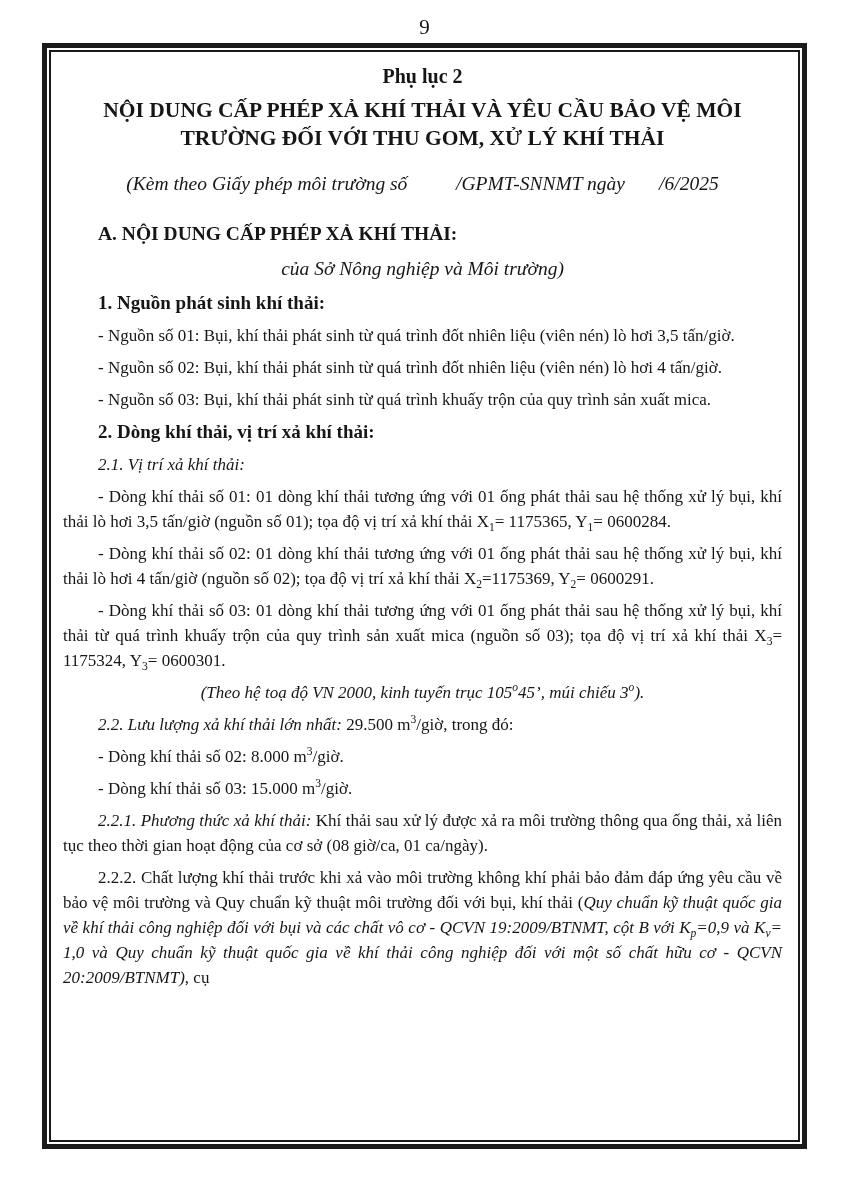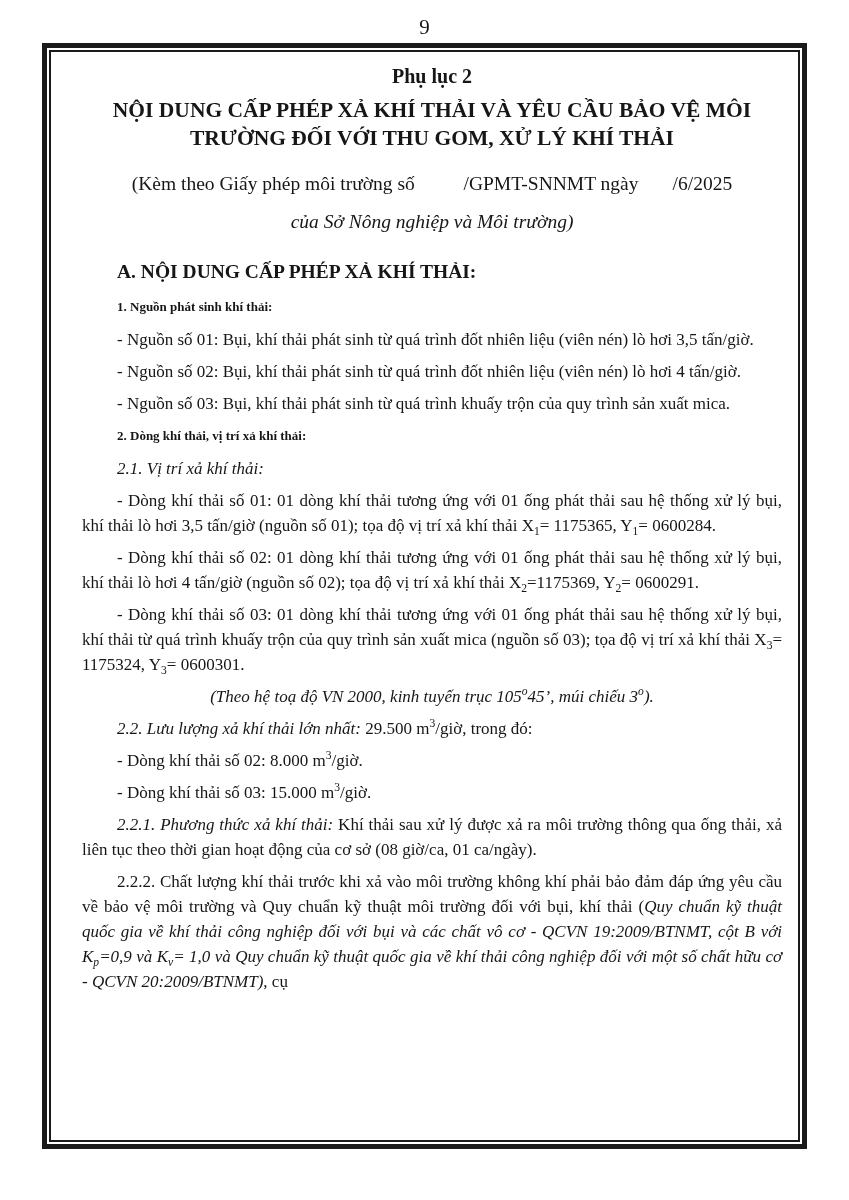--- a/index.html
+++ b/index.html
@@ -25,21 +25,21 @@
     margin: 3px auto 0 auto;
     box-sizing: border-box;
     border: 5px solid #1a1a1a;
     padding: 2px;
     background: #ffffff;
   }
   .box-inner {
     box-sizing: border-box;
     border: 2px solid #1a1a1a;
     min-height: 1092px;
-    padding: 12px 16px 16px 31px;
+    padding: 12px 16px 16px 12px;
   }
   .blk {
     margin: 0 0 7px 0;
     font-size: 17px;
     line-height: 25px;
   }
   .appendix {
     text-align: center;
     font-weight: bold;
     font-size: 20px;
@@ -47,41 +47,42 @@
   }
   .title {
     text-align: center;
     font-weight: bold;
     font-size: 21.5px;
     line-height: 28px;
     margin-bottom: 19px;
   }
   .subtitle {
     text-align: center;
+    font-style: italic;
     font-size: 19.5px;
     line-height: 26px;
-    margin-bottom: 12px;
+    margin-bottom: 4px;
   }
   .subtitle2 {
     text-align: center;
     font-style: italic;
     font-size: 19.5px;
     line-height: 26px;
     margin-bottom: 8px;
   }
   .h-a {
     font-weight: bold;
     font-size: 19.5px;
     text-indent: 35px;
     margin-top: 24px;
     margin-bottom: 10px;
   }
   .h-num {
     font-weight: bold;
-    font-size: 13px;
+    font-size: 19px;
     text-indent: 35px;
     margin-bottom: 8px;
   }
   .bodyp {
     text-align: justify;
     text-indent: 35px;
     margin-bottom: 7px;
   }
   .italp {
     font-style: italic;
@@ -104,22 +105,22 @@
 <body>
 
 <div class="page-number">9</div>
 
 <div class="box-outer">
   <div class="box-inner">
 
   <p class="blk appendix"><span>Phụ lục 2</span></p>
       <p class="blk title"><span>NỘI DUNG CẤP PHÉP XẢ KHÍ THẢI VÀ YÊU CẦU BẢO VỆ MÔI TRƯỜNG ĐỐI VỚI THU GOM, XỬ LÝ KHÍ THẢI</span></p>
       <p class="blk subtitle"><span>(Kèm theo Giấy phép môi trường số&nbsp;&nbsp;&nbsp;&nbsp;&nbsp;&nbsp;&nbsp;&nbsp;&nbsp;&nbsp;/GPMT-SNNMT ngày&nbsp;&nbsp;&nbsp;&nbsp;&nbsp;&nbsp;&nbsp;/6/2025</span></p>
+      <p class="blk h-a"><span>A. NỘI DUNG CẤP PHÉP XẢ KHÍ THẢI:</span></p>
       <p class="blk subtitle2"><span>của Sở Nông nghiệp và Môi trường)</span></p>
-      <p class="blk h-a"><span>A. NỘI DUNG CẤP PHÉP XẢ KHÍ THẢI:</span></p>
       <p class="blk h-num"><span>1. Nguồn phát sinh khí thải:</span></p>
       <p class="blk bodyp"><span>- Nguồn số 01: Bụi, khí thải phát sinh từ quá trình đốt nhiên liệu (viên nén) lò hơi 3,5 tấn/giờ.</span></p>
       <p class="blk bodyp"><span>- Nguồn số 02: Bụi, khí thải phát sinh từ quá trình đốt nhiên liệu (viên nén) lò hơi 4 tấn/giờ.</span></p>
       <p class="blk bodyp"><span>- Nguồn số 03: Bụi, khí thải phát sinh từ quá trình khuấy trộn của quy trình sản xuất mica.</span></p>
       <p class="blk h-num"><span class="bd">2. Dòng khí thải, vị trí xả khí thải</span><span>:</span></p>
       <p class="blk italp"><span>2.1. Vị trí xả khí thải:</span></p>
       <p class="blk bodyp"><span>- Dòng khí thải số 01: 01 dòng khí thải tương ứng với 01 ống phát thải sau hệ thống xử lý bụi, khí thải lò hơi 3,5 tấn/giờ (nguồn số 01); tọa độ vị trí xả khí thải X</span><sub>1</sub><span>= 1175365, Y</span><sub>1</sub><span>= 0600284.</span></p>
       <p class="blk bodyp"><span>- Dòng khí thải số 02: 01 dòng khí thải tương ứng với 01 ống phát thải sau hệ thống xử lý bụi, khí thải lò hơi 4 tấn/giờ (nguồn số 02); tọa độ vị trí xả khí thải X</span><sub>2</sub><span>=1175369, Y</span><sub>2</sub><span>= 0600291.</span></p>
       <p class="blk bodyp"><span>- Dòng khí thải số 03: 01 dòng khí thải tương ứng với 01 ống phát thải sau hệ thống xử lý bụi, khí thải từ quá trình khuấy trộn của quy trình sản xuất mica (nguồn số 03); tọa độ vị trí xả khí thải X</span><sub>3</sub><span>= 1175324, Y</span><sub>3</sub><span>= 0600301.</span></p>
       <p class="blk center-i"><span>(Theo hệ toạ độ VN 2000, kinh tuyến trục 105</span><sup>o</sup><span>45’, múi chiếu 3</span><sup>o</sup><span>).</span></p>

